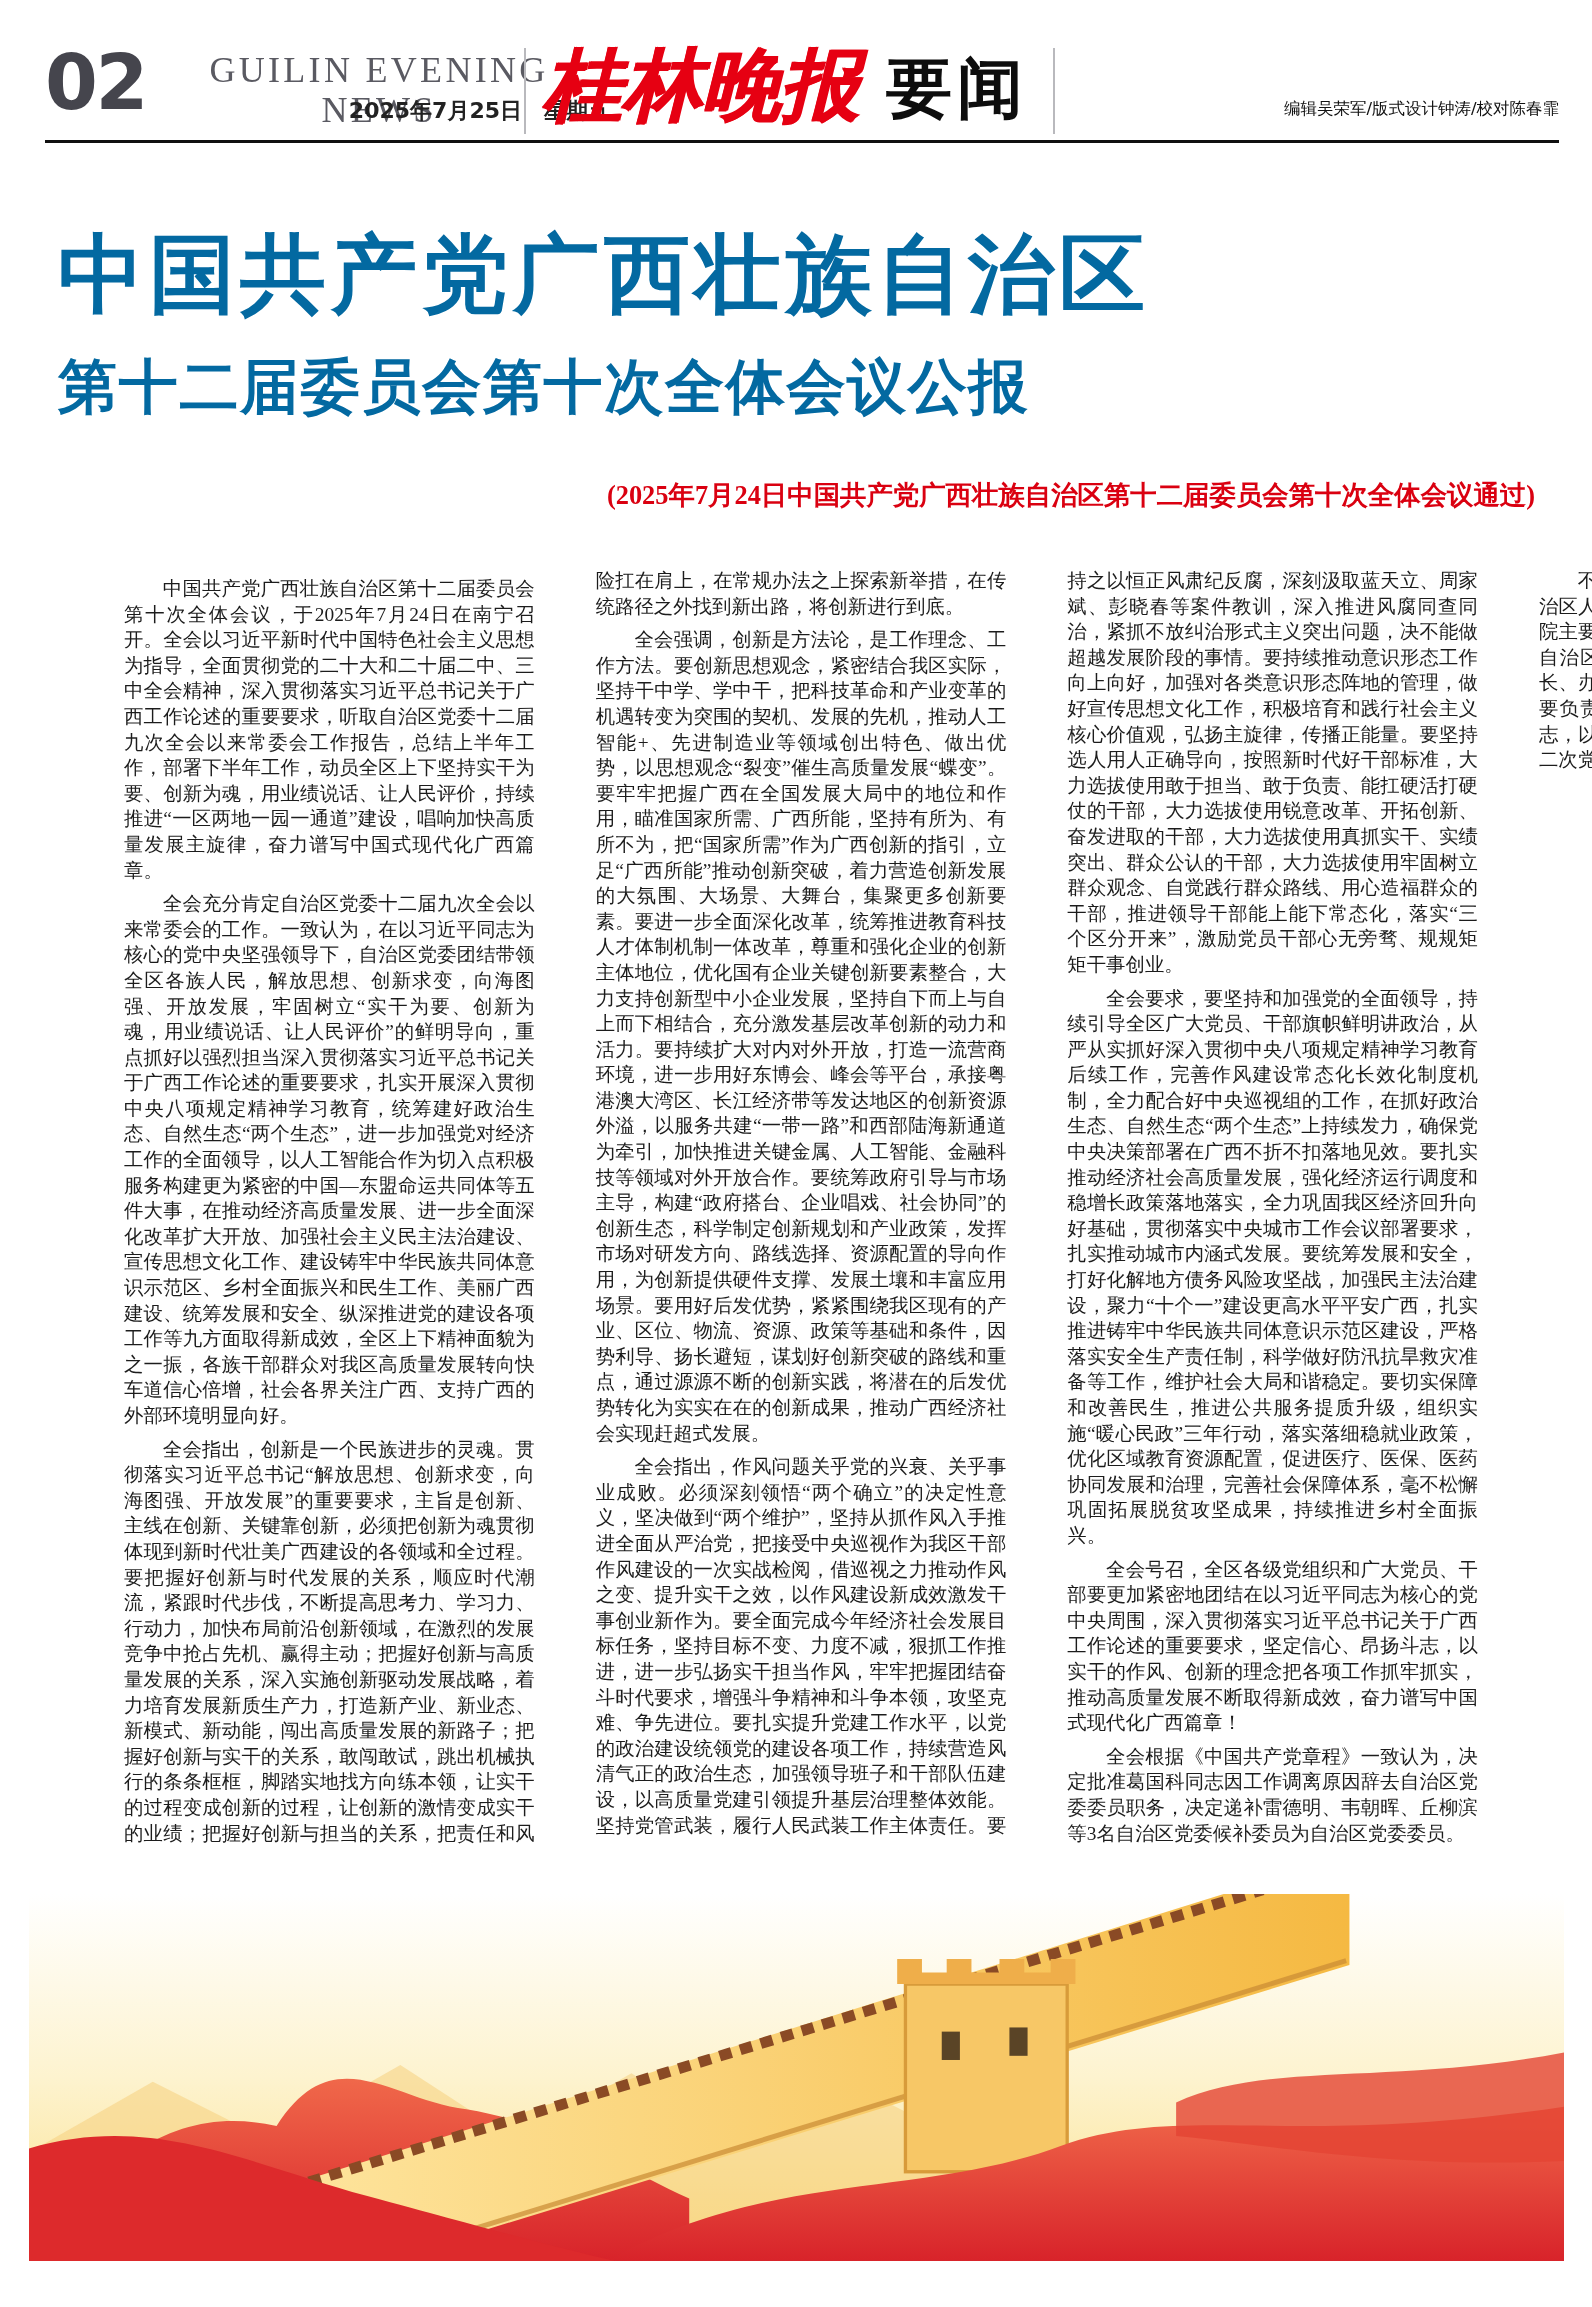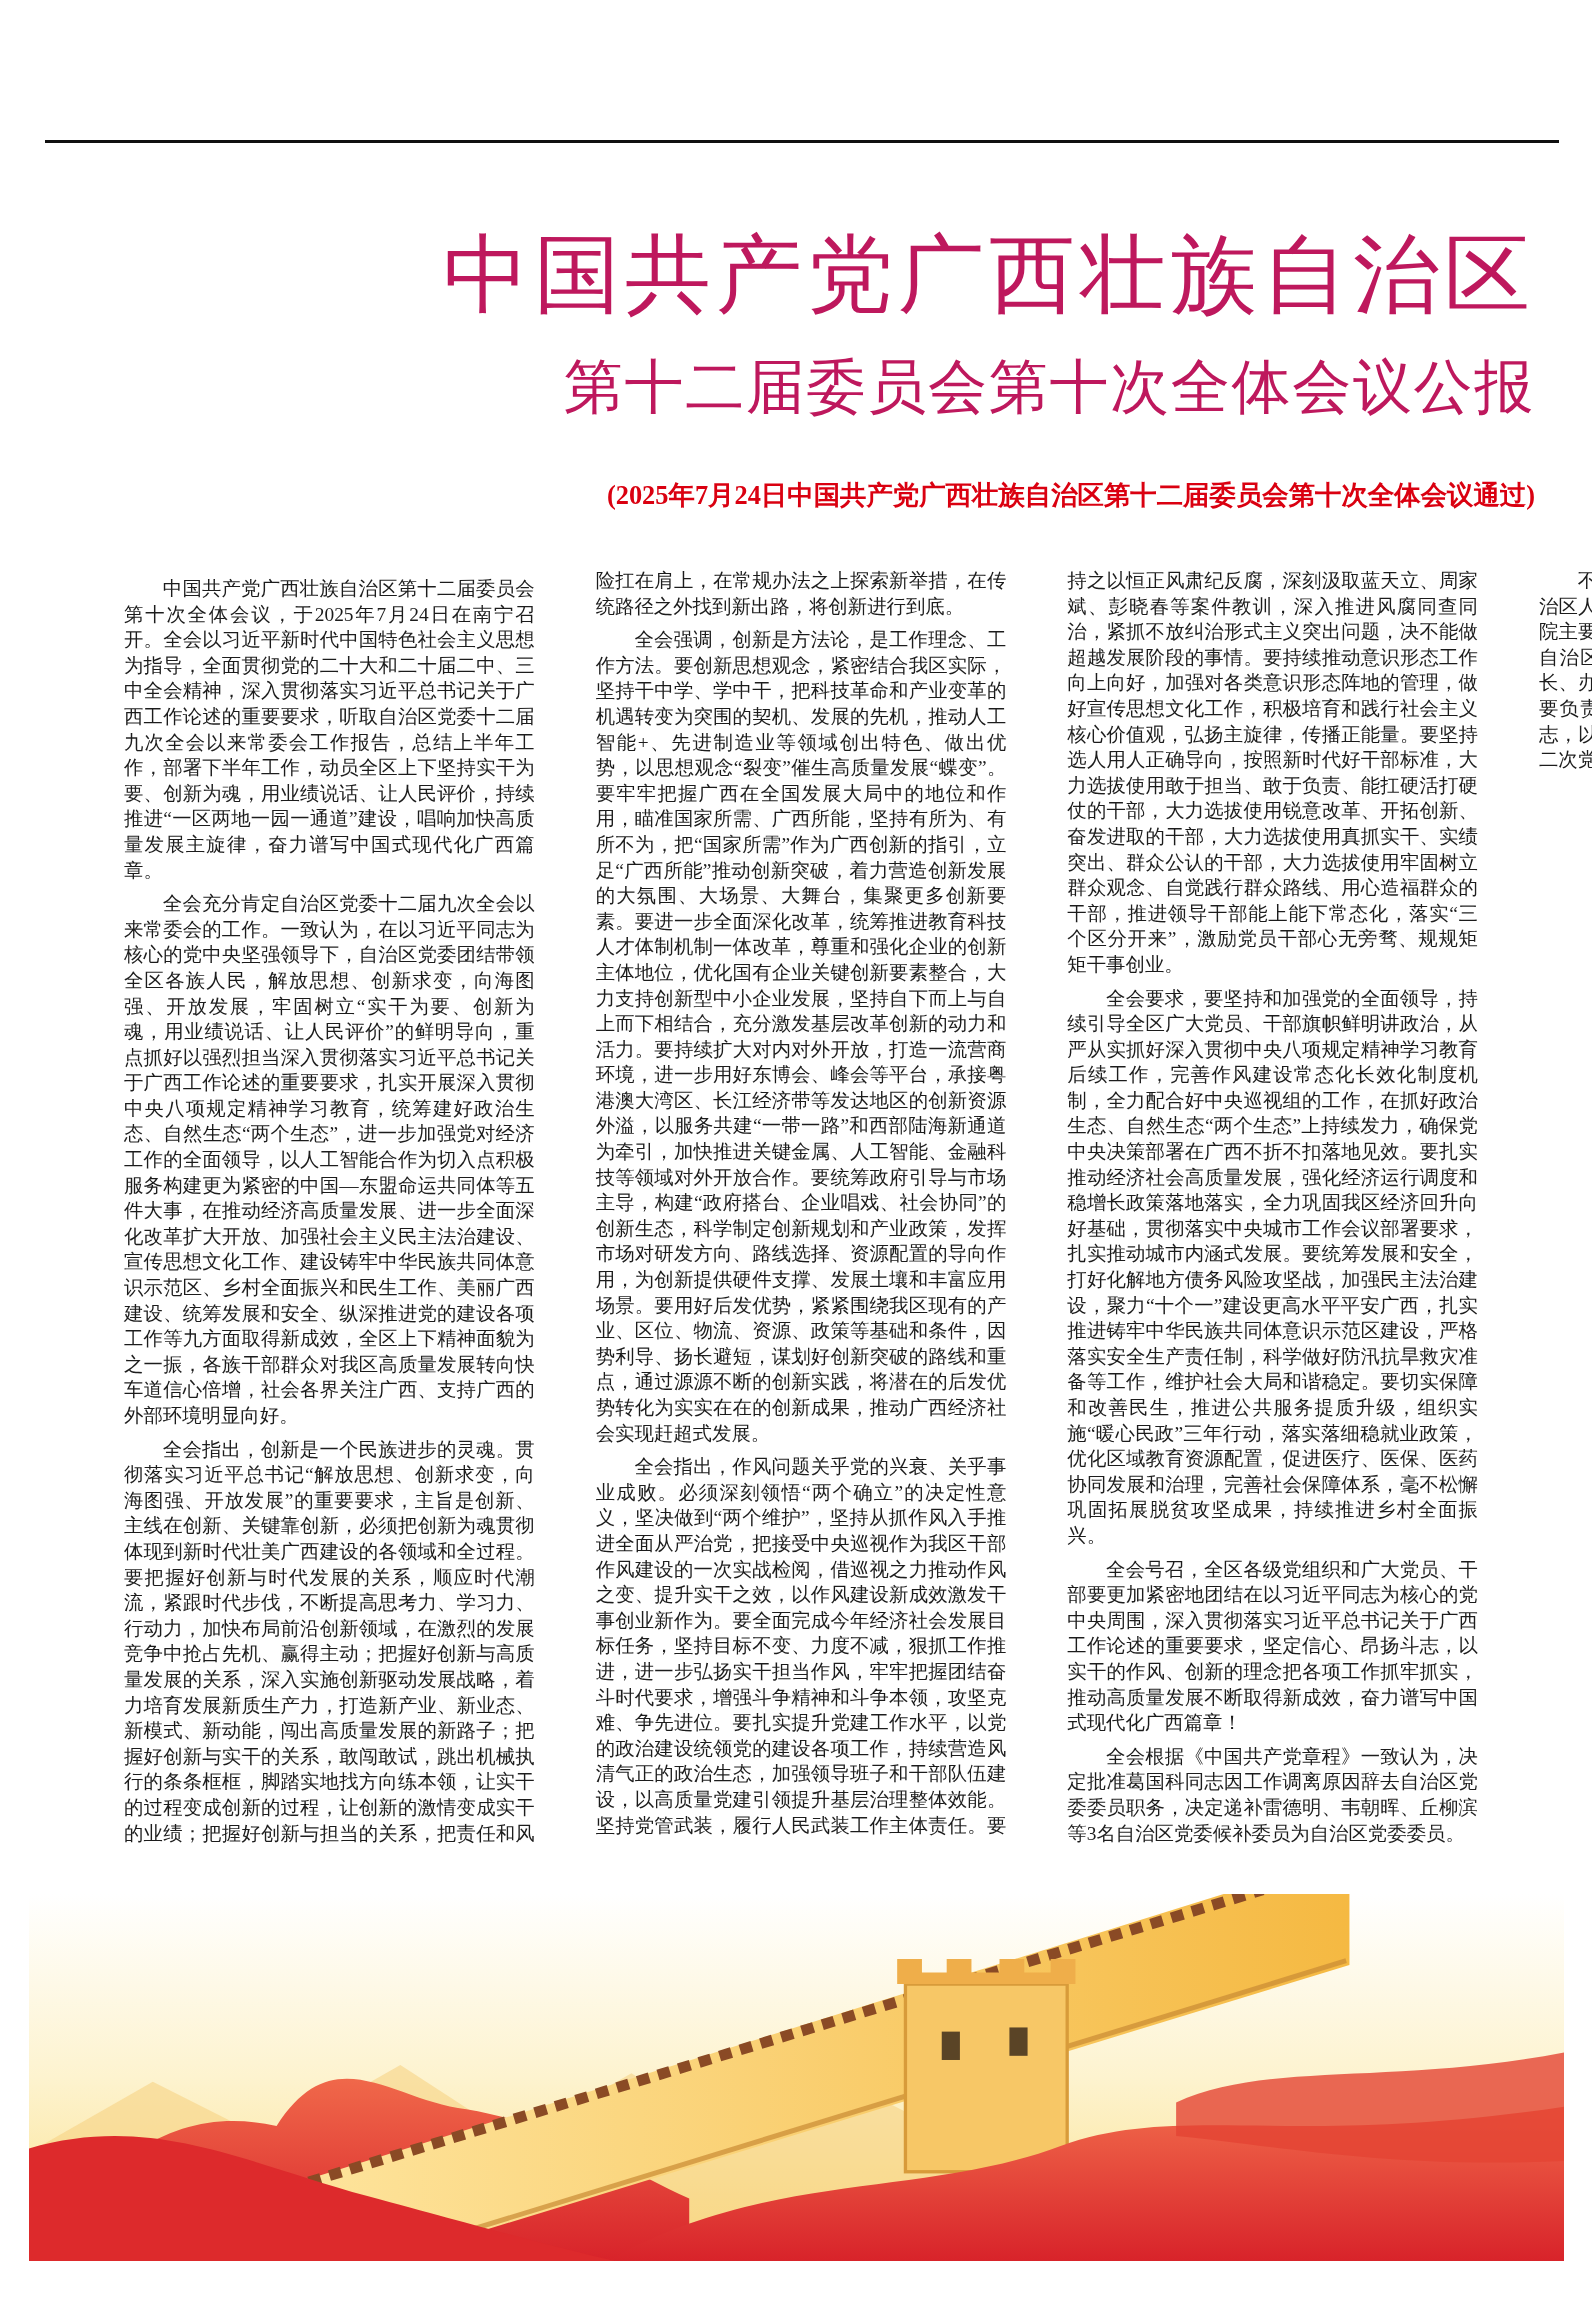--- a/index.html
+++ b/index.html
@@ -20,40 +20,50 @@
   .logo-cn{position:absolute;left:495px;top:-3.3px;width:322px;text-align:center;
            font-size:79px;line-height:91px;font-weight:900;font-style:italic;color:#e60012;
            text-shadow:1.7px 0 0 #e60012,0 0.8px 0 #e60012;}
   .section-cn{position:absolute;left:821px;top:8.3px;width:182px;text-align:center;
               font-family:"DejaVu Sans","Liberation Sans",sans-serif;
               font-size:66px;line-height:76px;font-weight:900;color:#0d0d0d;letter-spacing:5px;}
   .credits{position:absolute;right:0;top:48px;font-family:"DejaVu Sans","Liberation Sans",sans-serif;
            font-size:16.5px;line-height:36px;color:#111;}
   .header-rule{position:absolute;left:45px;top:140px;width:1514px;height:2.5px;background:#101010;}
   
-  .headline{position:absolute;left:58px;top:221px;width:1477px;text-align:right;color:#be185d;
-            font-weight:400;}
+  .headline{position:absolute;left:58px;top:221px;width:1477px;text-align:left;color:#0369a1;
+            font-weight:700;}
   .hl1{font-size:86px;line-height:109px;letter-spacing:5px;}
   .hl2{font-size:59px;line-height:114px;letter-spacing:1.7px;}
   .subtitle{position:absolute;left:58px;top:477px;width:1477px;text-align:right;
             color:#da0010;font-weight:bold;font-size:26.4px;line-height:36px;}
   
   .article-body{position:absolute;left:116px;top:568px;width:1370px;height:1286px;
                 column-count:3;column-gap:45px;column-fill:auto;
                 font-size:19.4px;line-height:25.6px;text-align:justify;color:#1c1c1c;}
   .article-body p{margin:8px;padding:0;text-indent:2em;}
   
   .wall-wrap{position:absolute;left:29px;top:1894px;width:1535px;height:367px;}
   .wall-wrap svg{display:block;width:100%;height:100%;}
 </style>
 </head>
 <body>
 
 <div class="page">
 
+  <div class="masthead">
+    <div class="page-num">02</div>
+    <div class="paper-en">GUILIN EVENING NEWS</div>
+    <div class="date-line">2025年7月25日　星期五</div>
+    <div class="vrule vrule1"></div>
+    <div class="logo-cn">桂林晚报</div>
+    <div class="section-cn">要闻</div>
+    <div class="vrule vrule2"></div>
+    <div class="credits">编辑吴荣军/版式设计钟涛/校对陈春霏</div>
+  </div>
   <div class="header-rule"></div>
 
   <div class="headline">
     <div class="hl1">中国共产党广西壮族自治区</div>
     <div class="hl2">第十二届委员会第十次全体会议公报</div>
   </div>
   <div class="subtitle">(2025年7月24日中国共产党广西壮族自治区第十二届委员会第十次全体会议通过)</div>
 
   <div class="article-body">
     <p>中国共产党广西壮族自治区第十二届委员会第十次全体会议，于2025年7月24日在南宁召开。全会以习近平新时代中国特色社会主义思想为指导，全面贯彻党的二十大和二十届二中、三中全会精神，深入贯彻落实习近平总书记关于广西工作论述的重要要求，听取自治区党委十二届九次全会以来常委会工作报告，总结上半年工作，部署下半年工作，动员全区上下坚持实干为要、创新为魂，用业绩说话、让人民评价，持续推进“一区两地一园一通道”建设，唱响加快高质量发展主旋律，奋力谱写中国式现代化广西篇章。</p>

